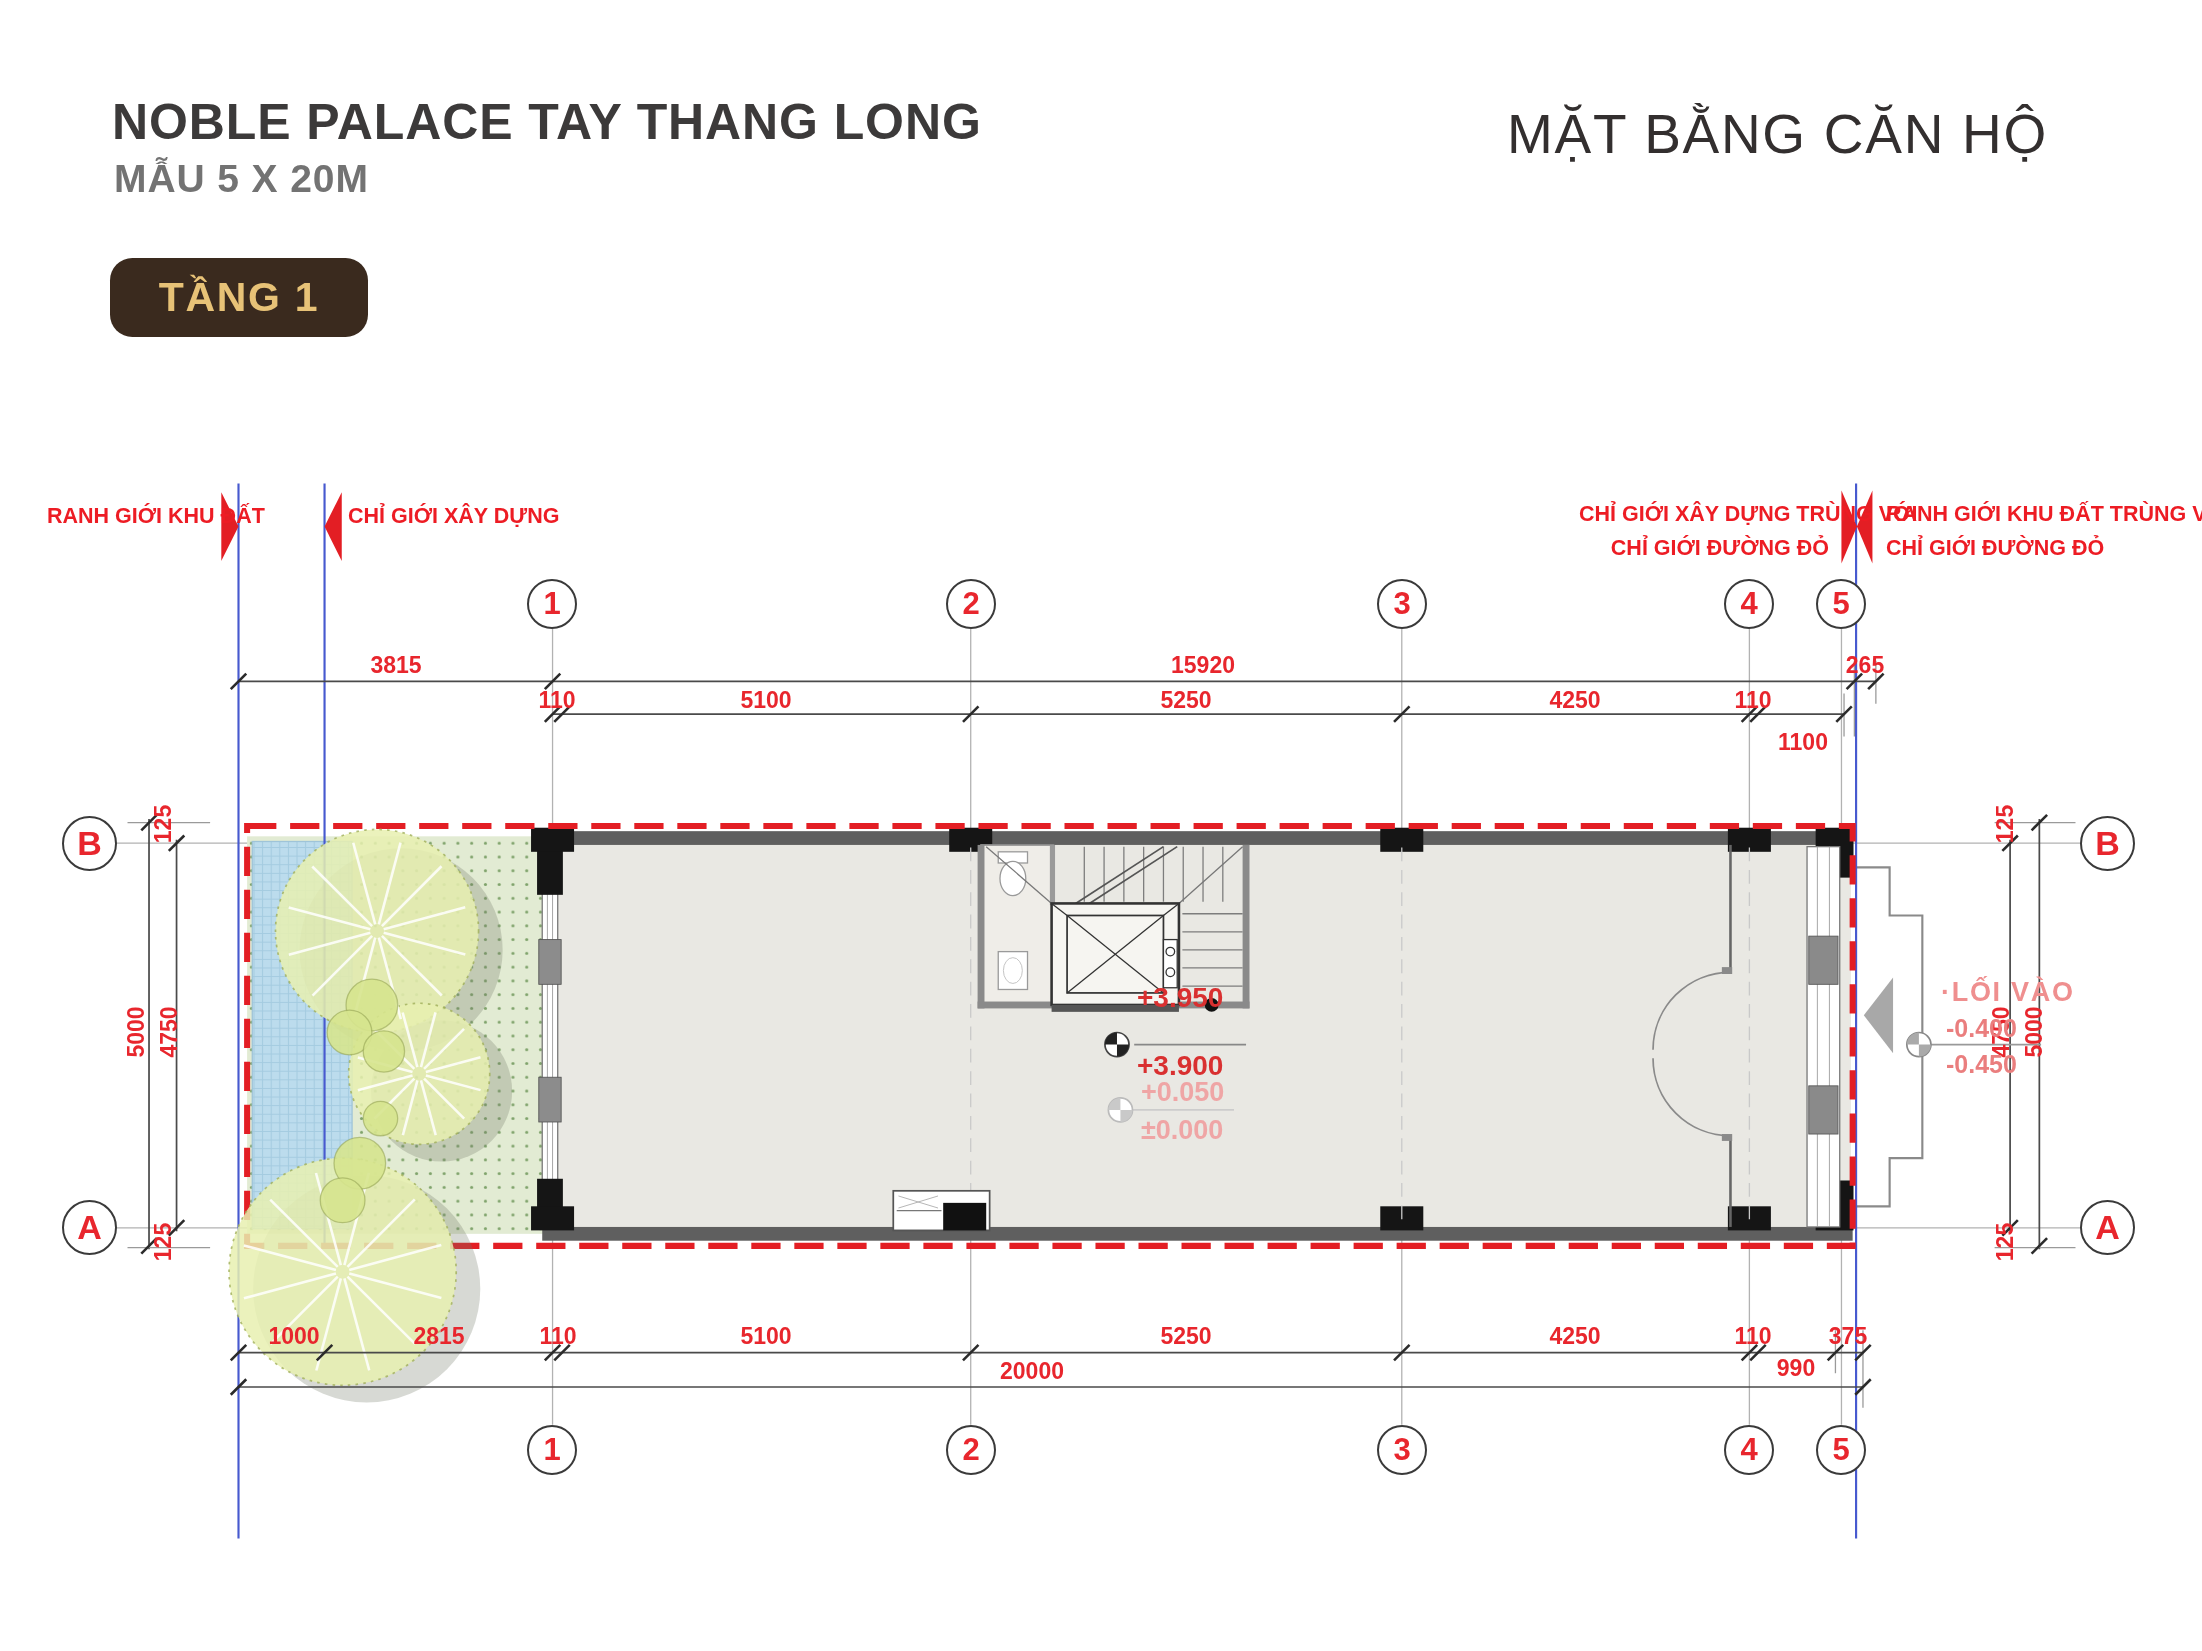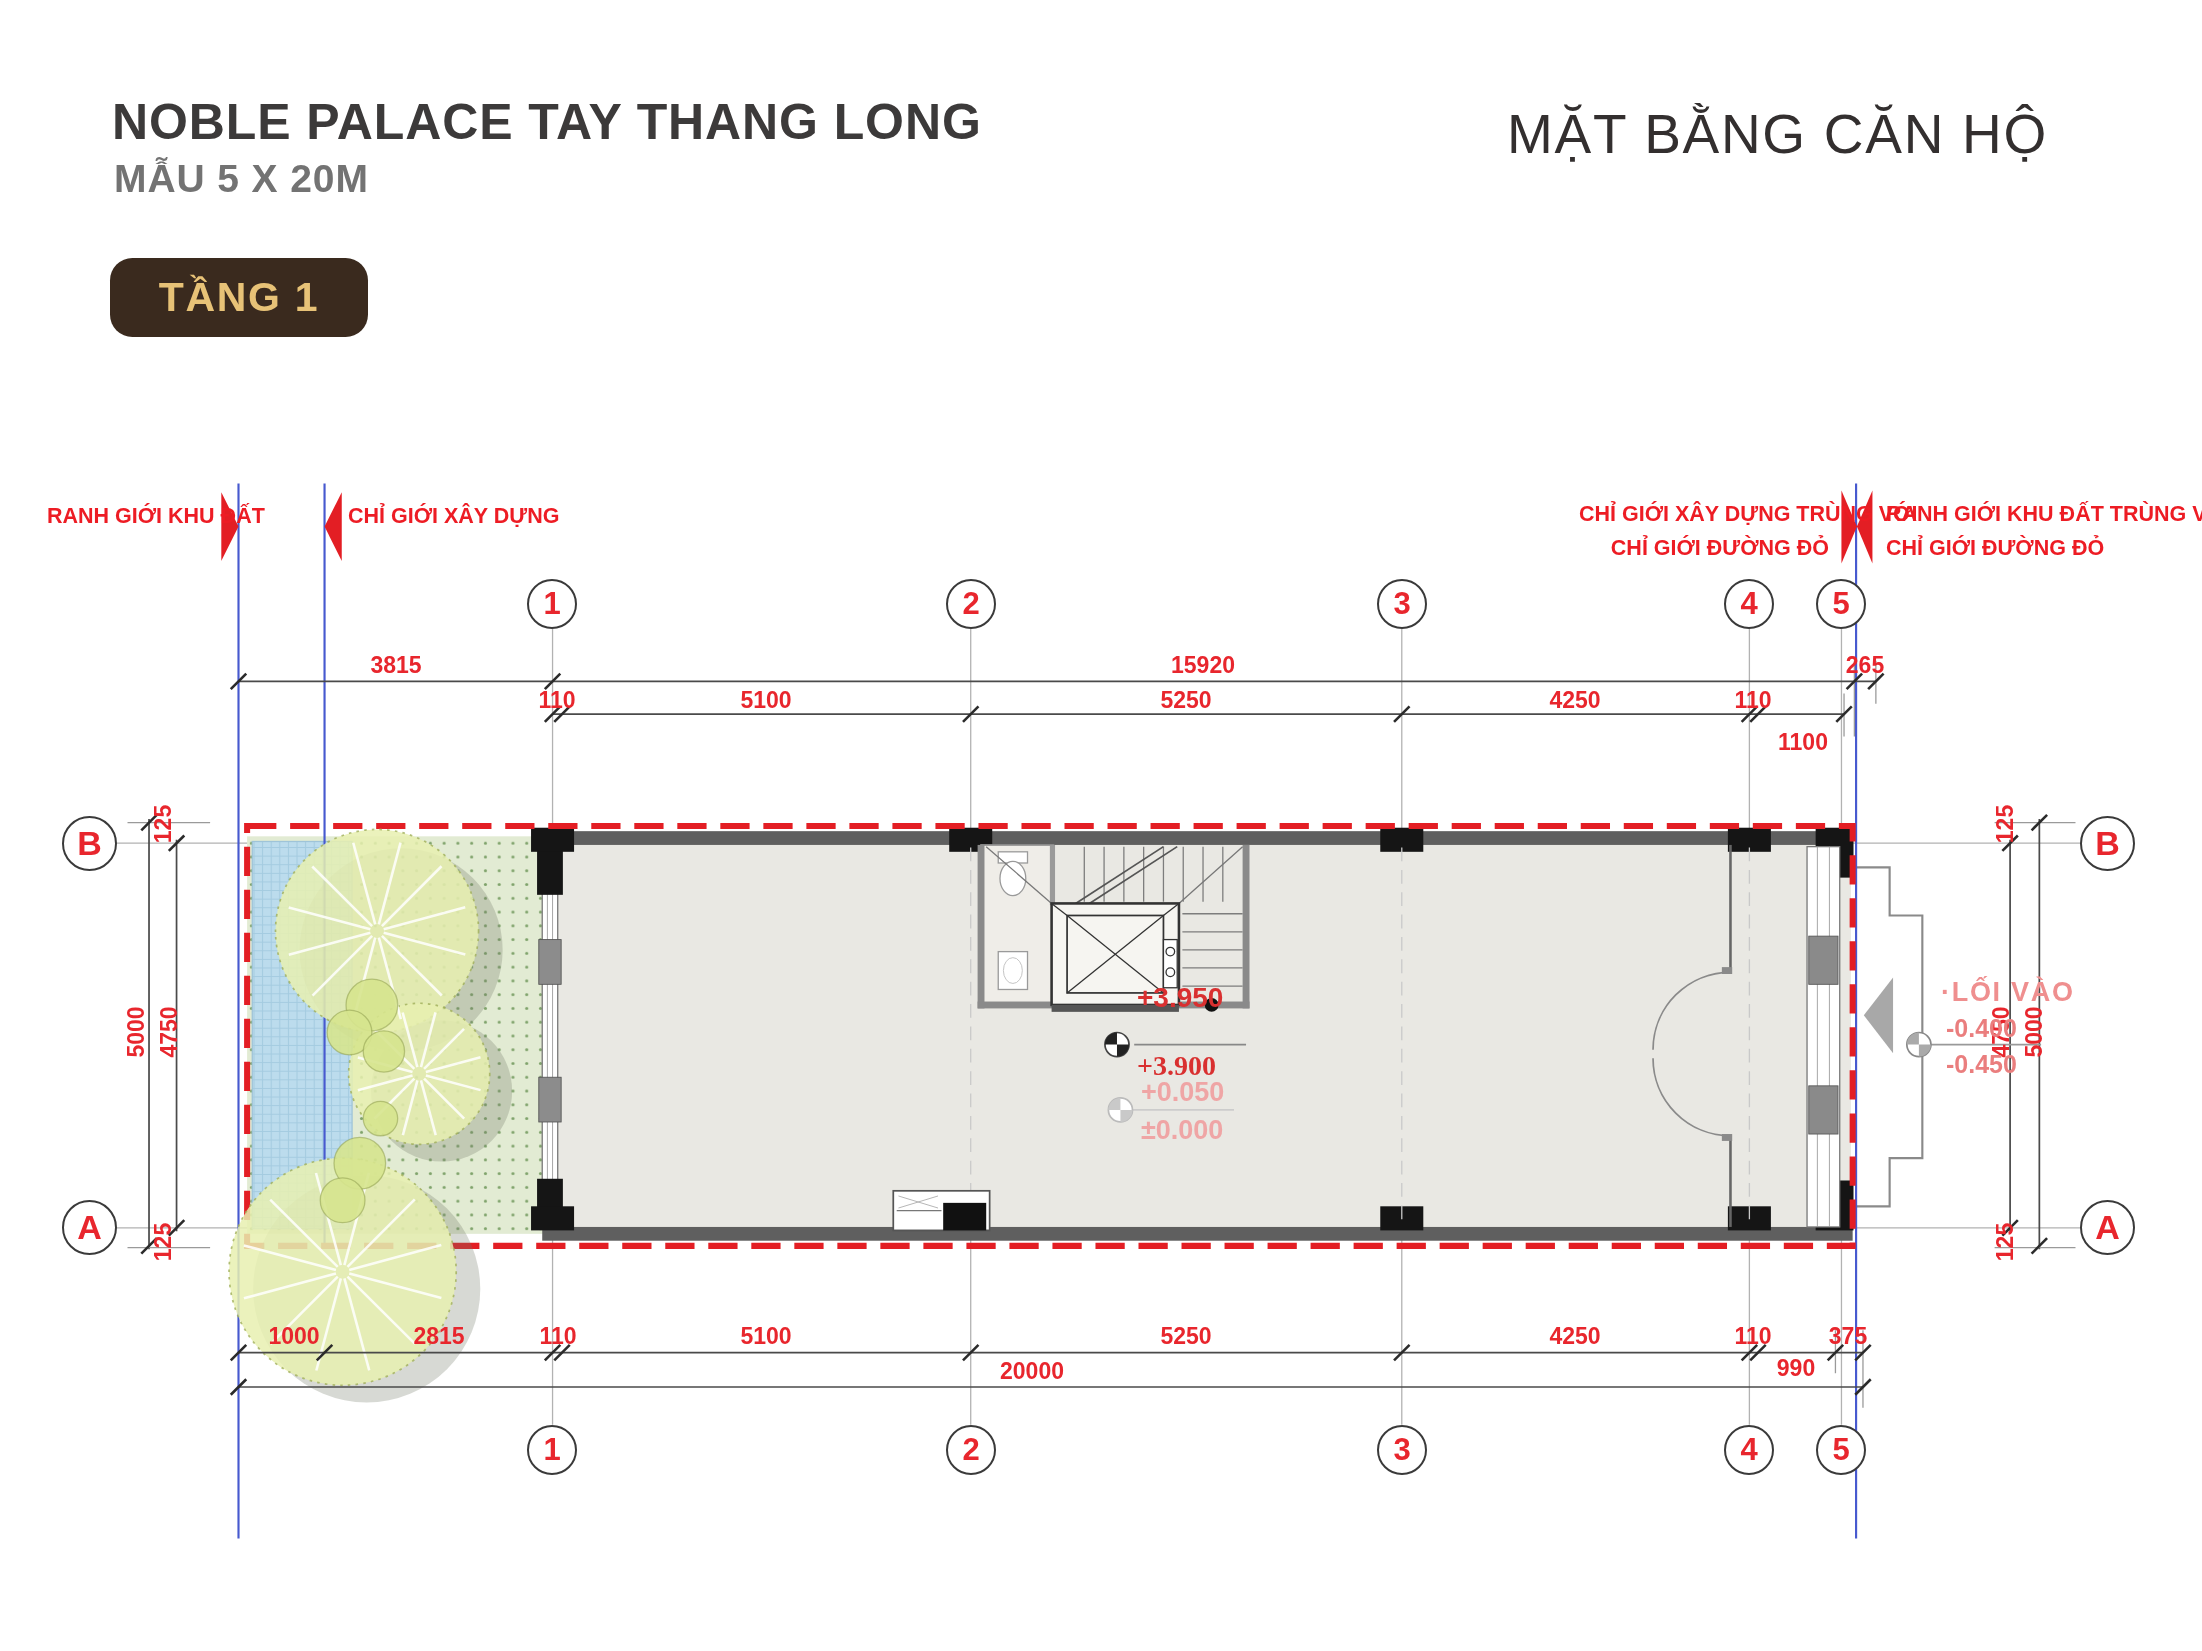--- a/index.html
+++ b/index.html
@@ -351,19 +351,19 @@
 <div class="dimv" style="left:136px;top:1032px;">5000</div>
 <div class="dimv" style="left:169px;top:1032px;">4750</div>
 <div class="dimv" style="left:163px;top:824px;">125</div>
 <div class="dimv" style="left:163px;top:1242px;">125</div>
 <div class="dimv" style="left:2001px;top:1032px;">4750</div>
 <div class="dimv" style="left:2034px;top:1032px;">5000</div>
 <div class="dimv" style="left:2005px;top:824px;">125</div>
 <div class="dimv" style="left:2005px;top:1242px;">125</div>
 
 <div class="lvl bold" style="left:1137px;top:954px;margin-top:28px;">+3.950</div>
-<div class="lvl bold" style="left:1137px;top:1050px;font-family:Liberation Serif, serif;">+3.900</div>
+<div class="lvl bold" style="left:1137px;top:1050px;">+3.900</div>
 <div class="lvl faded" style="left:1141px;top:1077px;">+0.050</div>
 <div class="lvl faded" style="left:1141px;top:1115px;">±0.000</div>
 <div class="entrance-label" style="left:1926px;top:977px;">·LỐI VÀO</div>
 <div class="lvl entry" style="left:1946px;top:1014px;">-0.400</div>
 <div class="lvl entry" style="left:1946px;top:1050px;">-0.450</div>
 
 
 </body></html>

